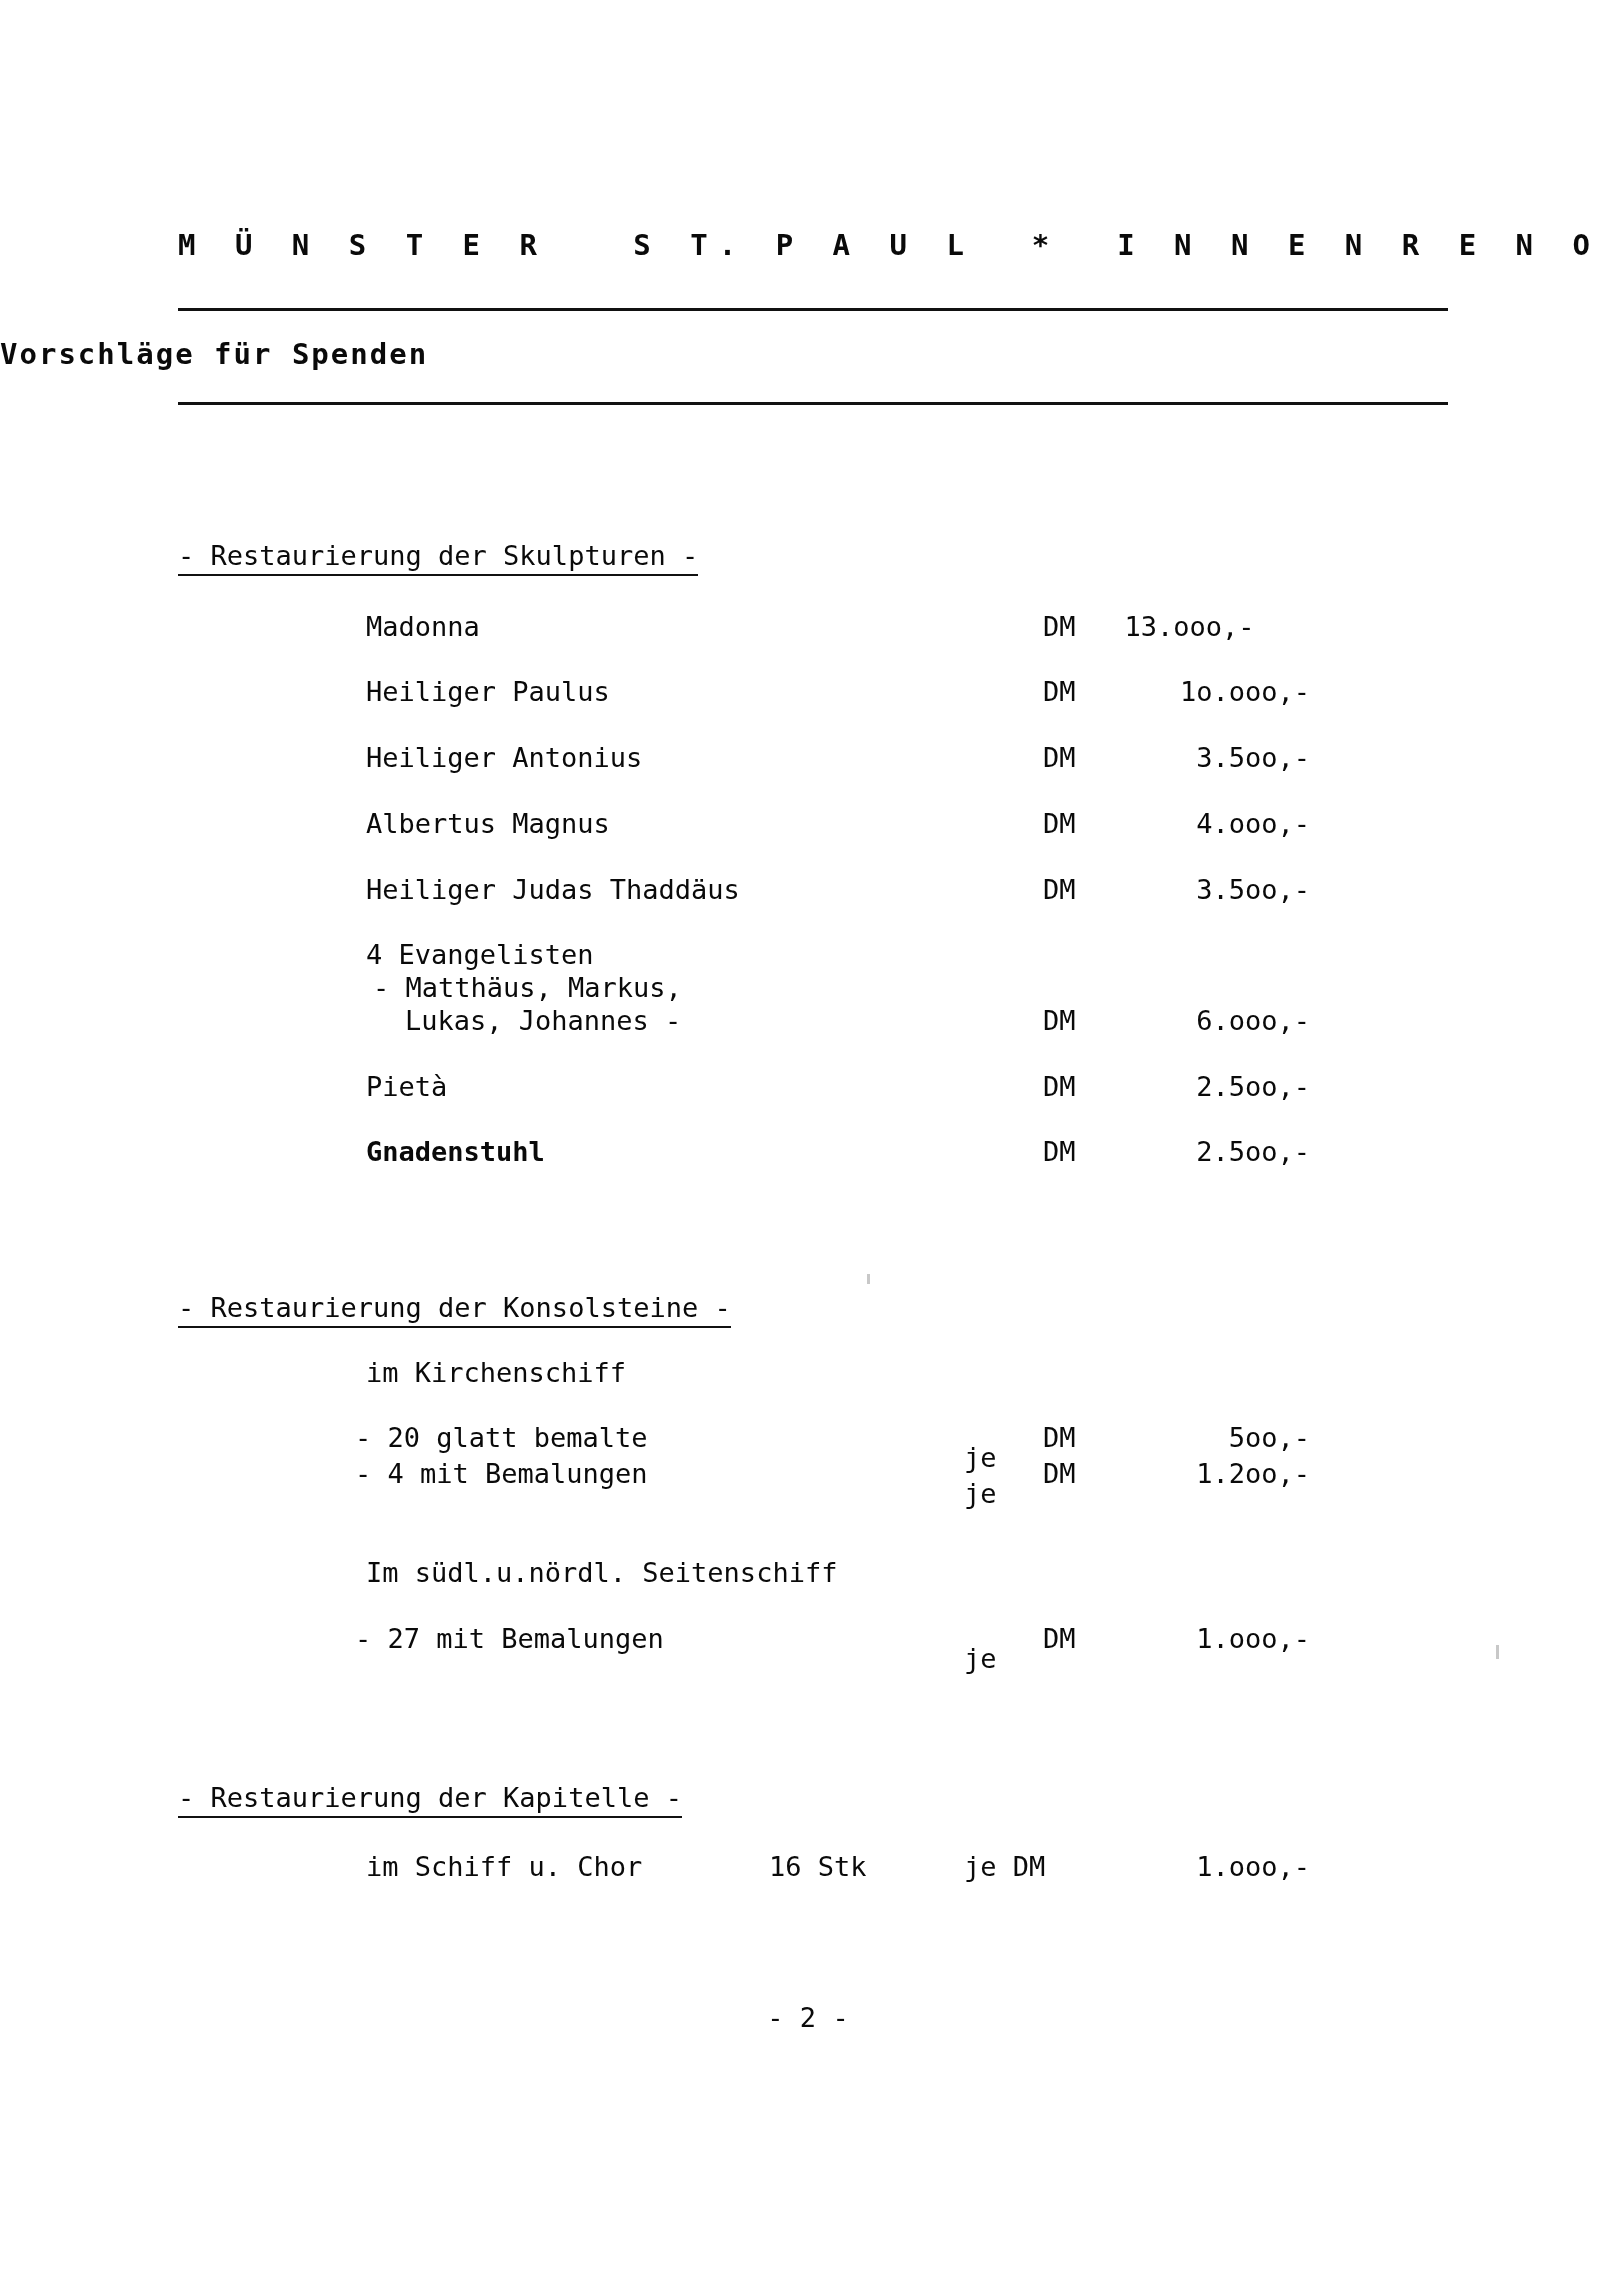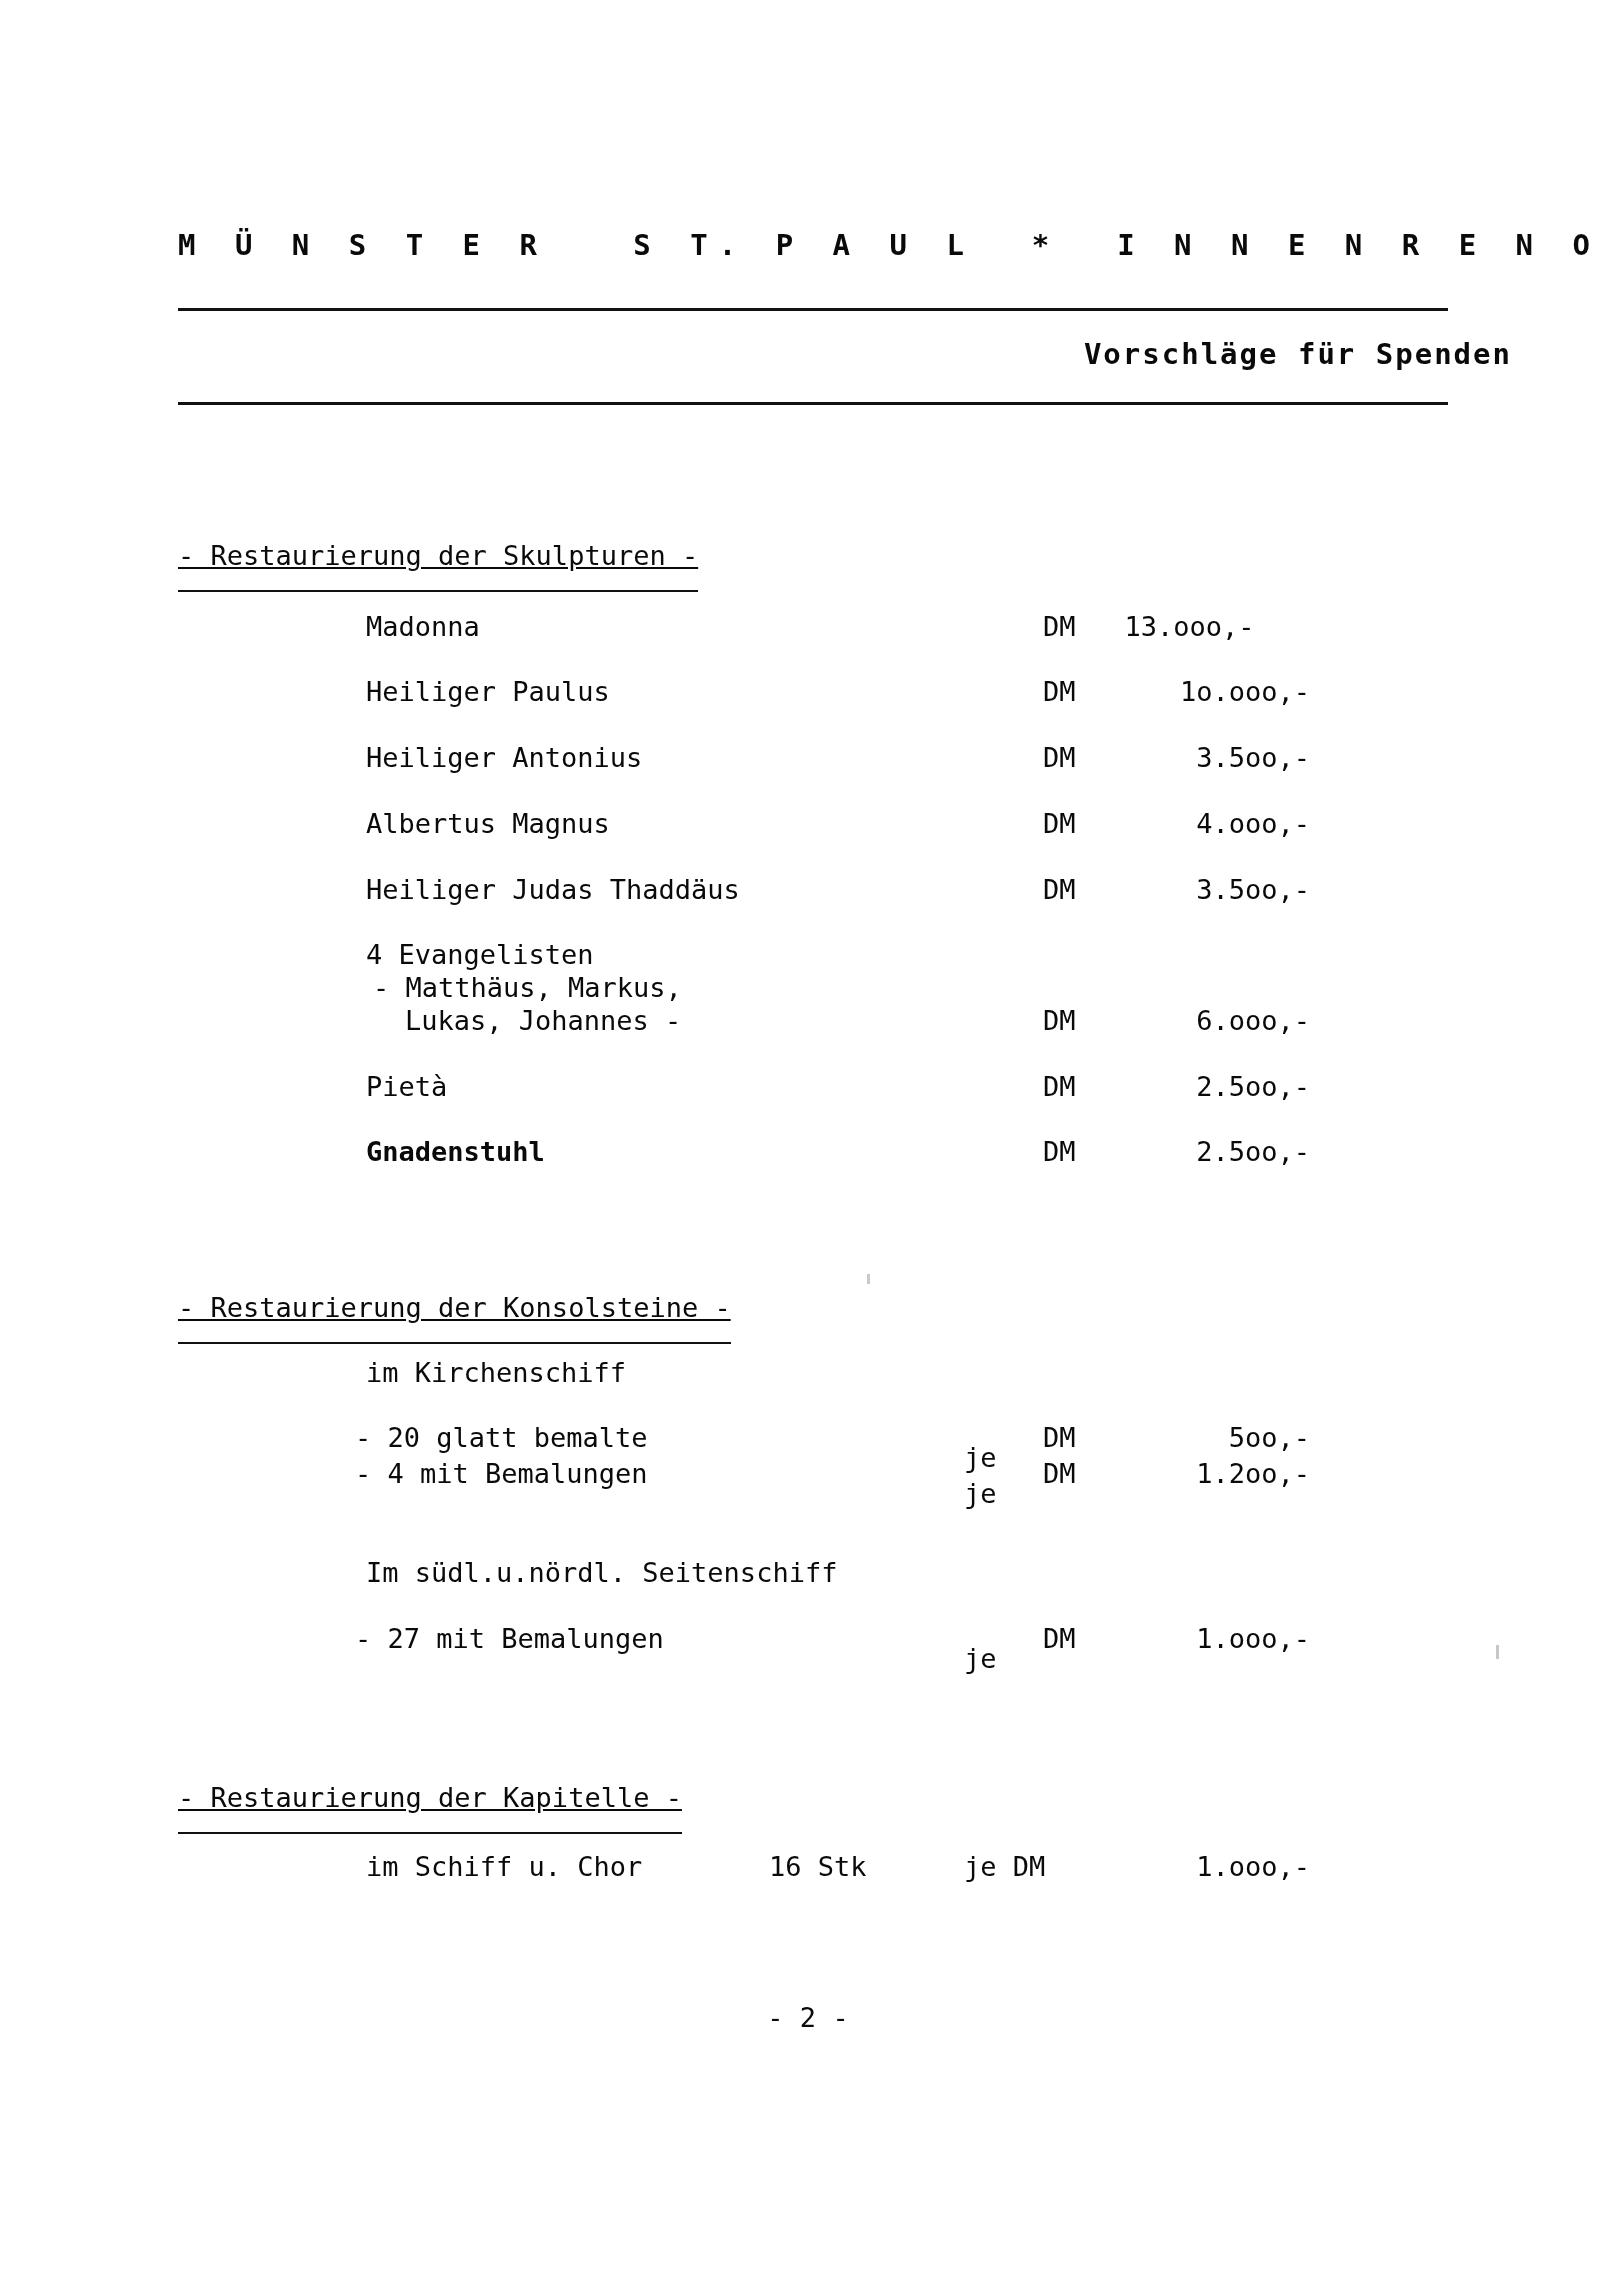--- a/index.html
+++ b/index.html
@@ -38,39 +38,38 @@
     background: #111111;
   }
   .rule-top { top: 308px; }
   .rule-bottom { top: 402px; }
 
   .doc-subtitle {
     position: absolute;
     left: 0;
     top: 340px;
     width: 1512px;
-    text-align: right;
+    text-align: left;
     font-size: 29px;
     font-weight: bold;
     letter-spacing: 2px;
     line-height: 1;
     white-space: pre;
   }
 
   
   .section-heading {
     position: absolute;
     left: 178px;
     font-size: 27px;
     line-height: 1;
     white-space: pre;
     border-bottom: 2.6px solid #111111;
-    padding-bottom: 21px;
+    padding-bottom: 5px;
     display: inline-block;
-    text-decoration: underline;
   }
 
   
   .txt {
     position: absolute;
     font-size: 27px;
     line-height: 1;
     white-space: pre;
   }
   .amount {

